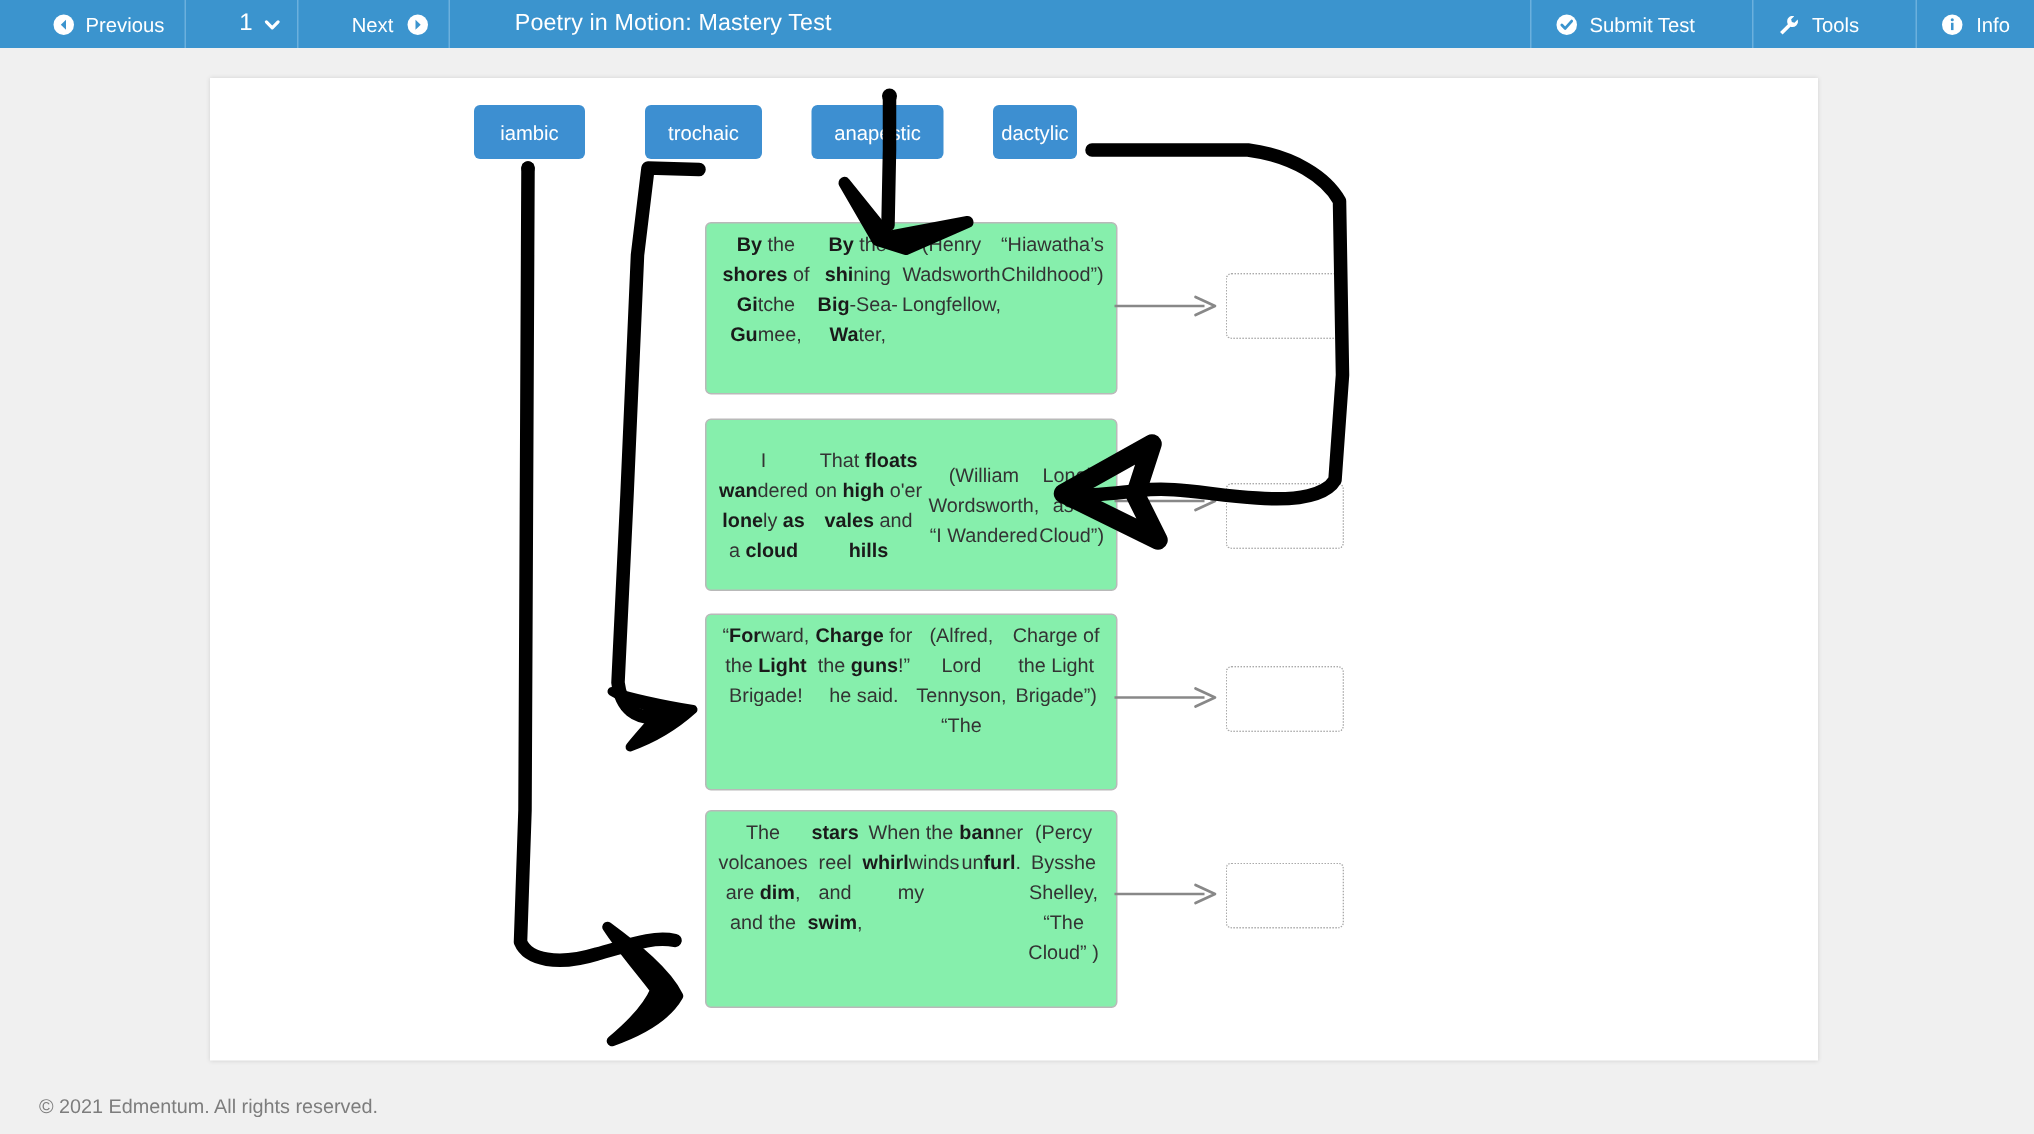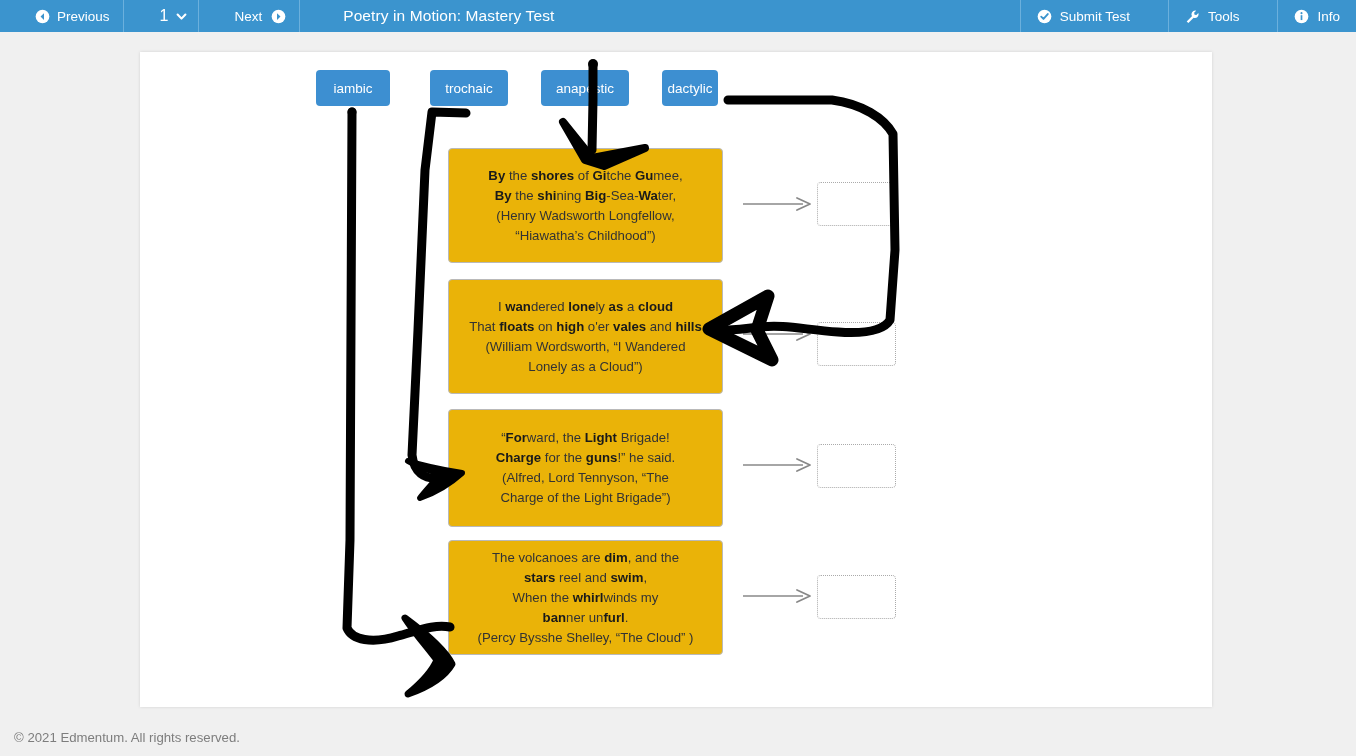--- a/index.html
+++ b/index.html
@@ -54,30 +54,30 @@
     font-size: 13.5px;
     display: flex; align-items: center; justify-content: center;
     height: 36px;
     cursor: move;
     user-select: none;
   }
 
   
   .poem {
     position: absolute;
-    left: 448px;
+    left: 470px;
     width: 275px;
     border: 1px solid #b9b9b9;
     border-radius: 4px;
-    background: #eab308;
+    background: #86efac;
     color: #333333;
     font-size: 13.2px;
     line-height: 20px;
     text-align: center;
-    display: flex; flex-direction: column; justify-content: center;
+    display: flex; flex-direction: row; justify-content: center;
     padding: 4px 8px;
   }
   .poem b { font-weight: 700; color: #1a1a1a; }
 
   
   .drop {
     position: absolute;
     left: 817px;
     width: 79px; height: 44px;
     border: 1px dotted #aaaaaa;
@@ -91,21 +91,21 @@
     width: 1356px; height: 756px;
     pointer-events: none;
   }
 
   
   #footer {
     position: absolute; left: 0; bottom: 0;
     width: 1204px; height: 38px;
     background: #f0f0f0;
     display: flex; align-items: center;
-    padding-left: 14px;
+    padding-left: 26px;
     color: #7d7d7d;
     font-size: 13.2px;
   }
 </style>
 </head>
 <body>
 
 <div id="topbar">
 
   <div class="nav-cell nav-sep-r">
@@ -196,21 +196,21 @@
       <div><span>That </span><b>floats</b><span> on </span><b>high</b><span> o'er </span><b>vales</b><span> and </span><b>hills</b></div>
       <div><span>(William Wordsworth, “I Wandered</span></div>
       <div><span>Lonely as a Cloud”)</span></div>
     </div>
     <div class="poem" style="top: 409px; height: 118px;">
       <div><span>“</span><b>For</b><span>ward, the </span><b>Light</b><span> Brigade!</span></div>
       <div><b>Charge</b><span> for the </span><b>guns</b><span>!” he said.</span></div>
       <div><span>(Alfred, Lord Tennyson, “The</span></div>
       <div><span>Charge of the Light Brigade”)</span></div>
     </div>
-    <div class="poem" style="top: 540px; height: 115px;">
+    <div class="poem" style="top: 540px; height: 132px;">
       <div><span>The volcanoes are </span><b>dim</b><span>, and the</span></div>
       <div><b>stars</b><span> reel and </span><b>swim</b><span>,</span></div>
       <div><span>When the </span><b>whirl</b><span>winds my</span></div>
       <div><b>ban</b><span>ner un</span><b>furl</b><span>.</span></div>
       <div><span>(Percy Bysshe Shelley, “The Cloud” )</span></div>
     </div>
     <div class="drop" style="top: 182px;"></div>
     <div class="drop" style="top: 322px;"></div>
     <div class="drop" style="top: 444px;"></div>
     <div class="drop" style="top: 575px;"></div>

